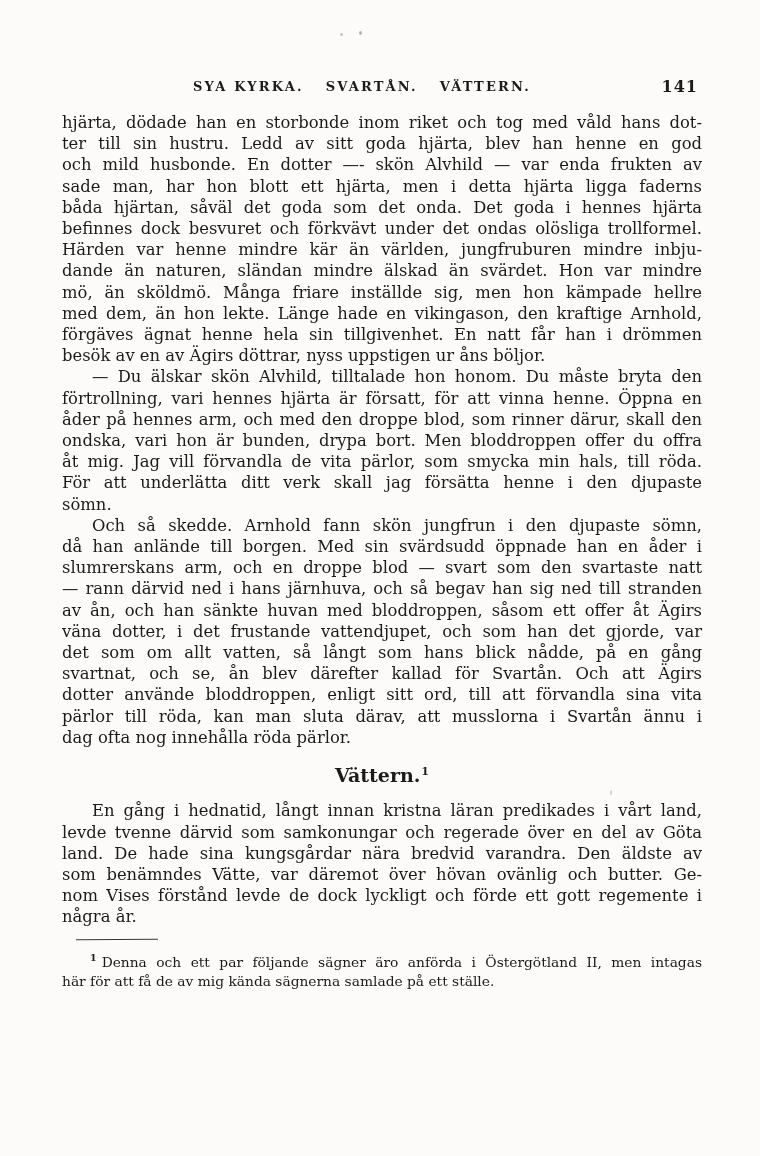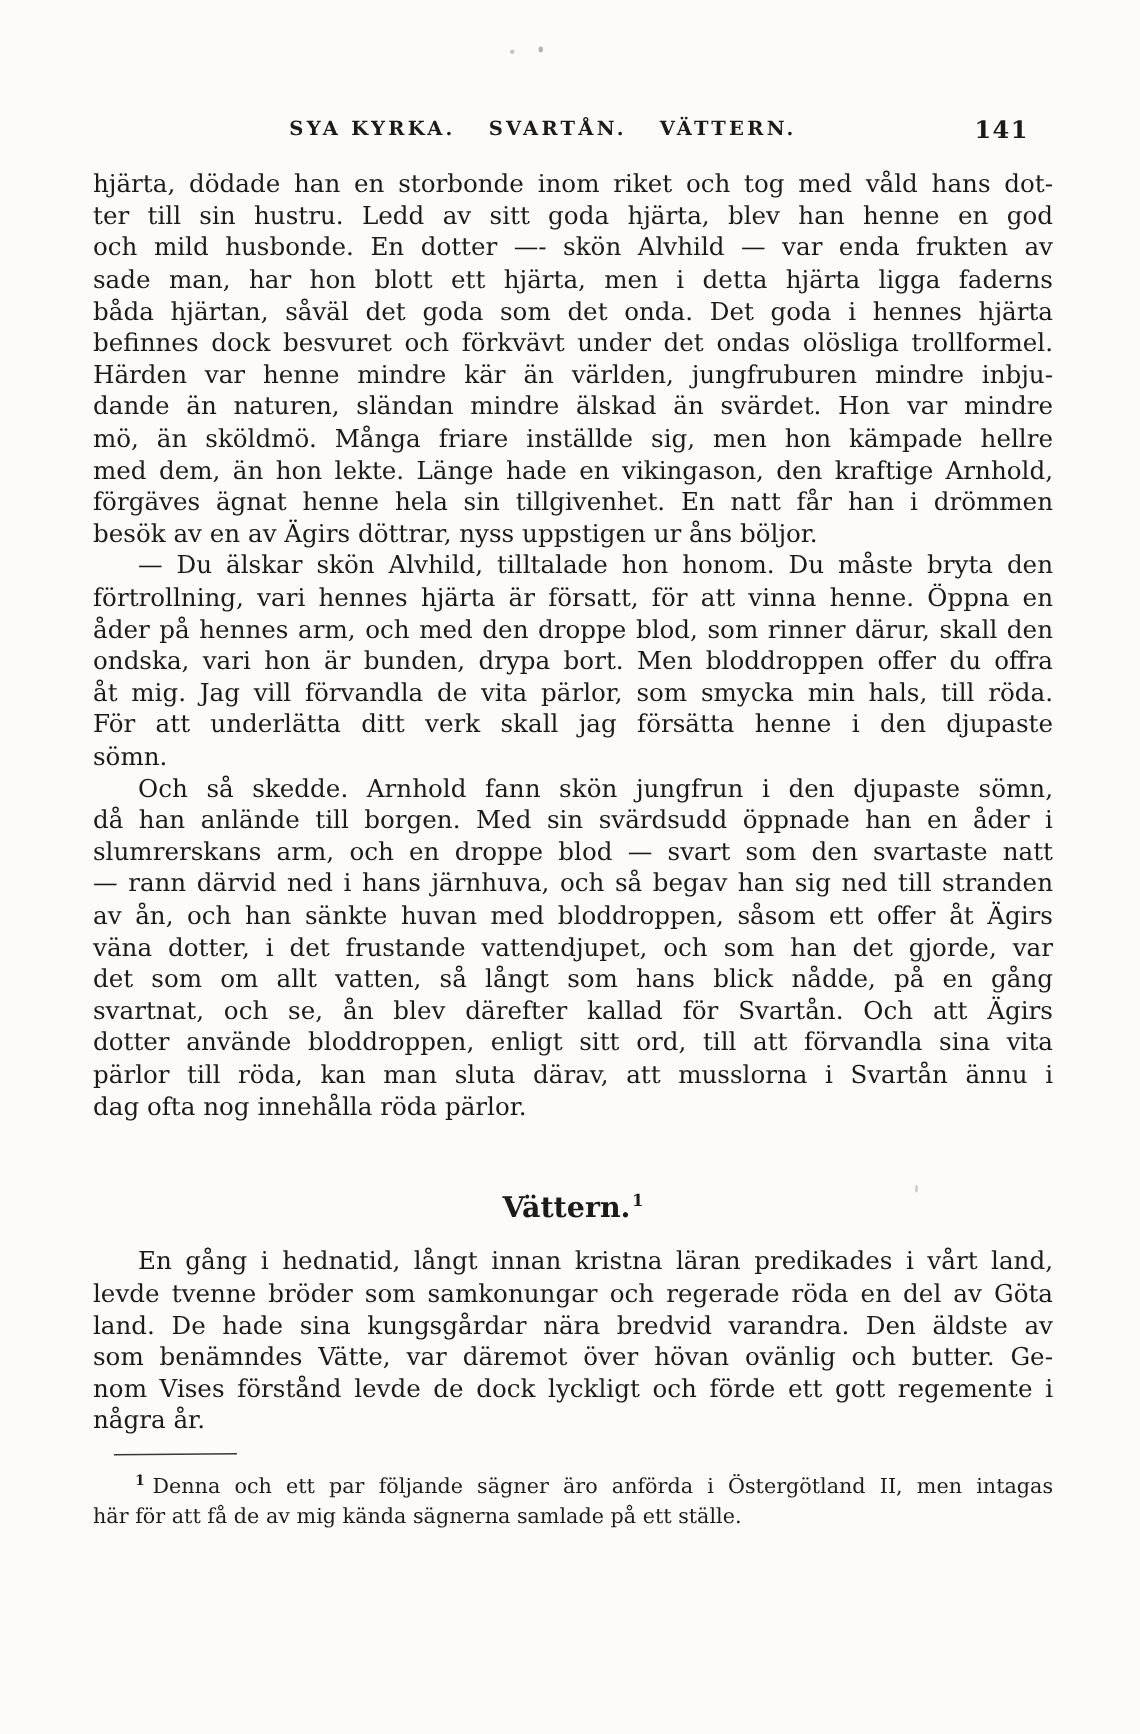--- a/index.html
+++ b/index.html
@@ -36,41 +36,41 @@
     letter-spacing: 2.2px;
     line-height: 18px;
   }
   .rheader-center {
     text-align: center;
     padding-right: 40px;
   }
   .rheader-center span { margin: 0 11px; }
   .page-number {
     position: absolute;
-    right: 16px; top: 0;
+    right: 4px; top: 0;
     font-size: 16px;
     font-weight: bold;
     letter-spacing: 1px;
   }
   
   .bodytext {
     margin-top: 14px;
     font-size: 16.4px;
     line-height: 21.2px;
   }
   .line {
     text-align: justify;
     text-align-last: justify;
     white-space: normal;
   }
   .line.plast { text-align-last: left; }
   .para.ind .line.first { text-indent: 30px; }
   
   .section-heading {
-    margin-top: 41px;
+    margin-top: 12px;
     margin-bottom: 13px;
     text-align: center;
     font-size: 19px;
     font-weight: bold;
     line-height: 24px;
   }
   .section-heading sup {
     font-size: 11px;
     font-weight: bold;
     margin-left: 1px;
@@ -165,21 +165,21 @@
           <div class="line">pärlor till röda, kan man sluta därav, att musslorna i Svartån ännu i</div>
           <div class="line plast">dag ofta nog innehålla röda pärlor.</div>
         </div>
 
       <div class="section-heading">
         <span>Vättern.</span><sup>1</sup>
       </div>
 
       <div class="para ind">
           <div class="line first">En gång i hednatid, långt innan kristna läran predikades i vårt land,</div>
-          <div class="line">levde tvenne bröder som samkonungar och regerade röda en del av Göta</div>
+          <div class="line">levde tvenne därvid som samkonungar och regerade över en del av Göta</div>
           <div class="line">land. De hade sina kungsgårdar nära bredvid varandra. Den äldste av</div>
           <div class="line">som benämndes Vätte, var däremot över hövan ovänlig och butter. Ge-</div>
           <div class="line">nom Vises förstånd levde de dock lyckligt och förde ett gott regemente i</div>
           <div class="line plast">några år.</div>
         </div>
     </div>
 
     <div class="footnote-rule"></div>
 
     <div class="footnote">

